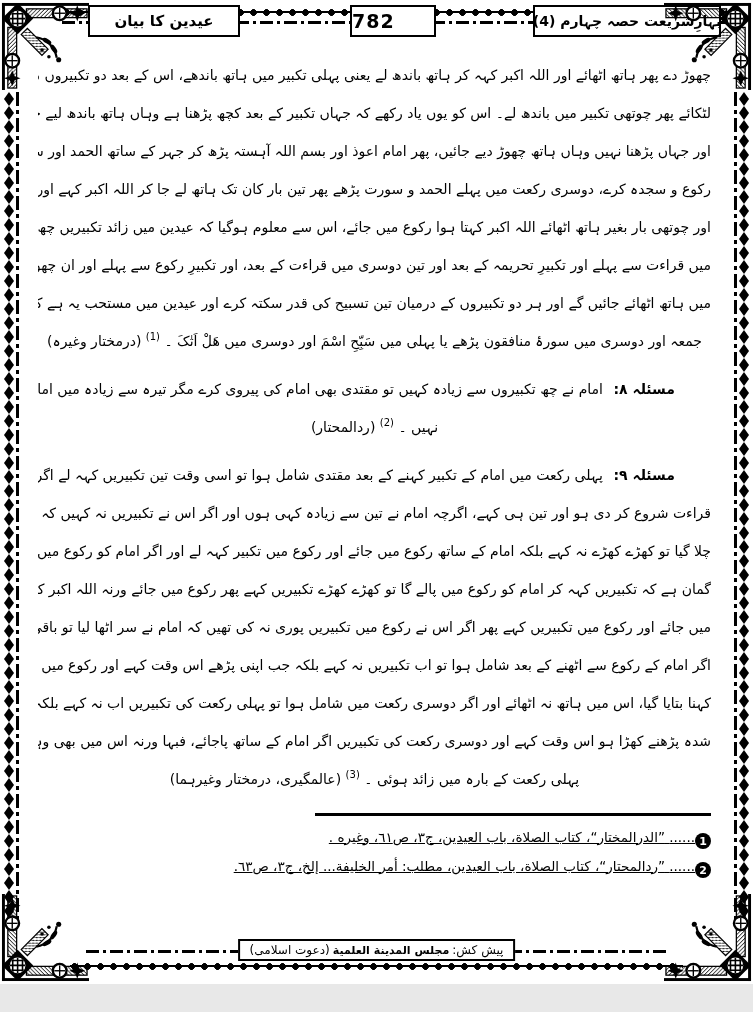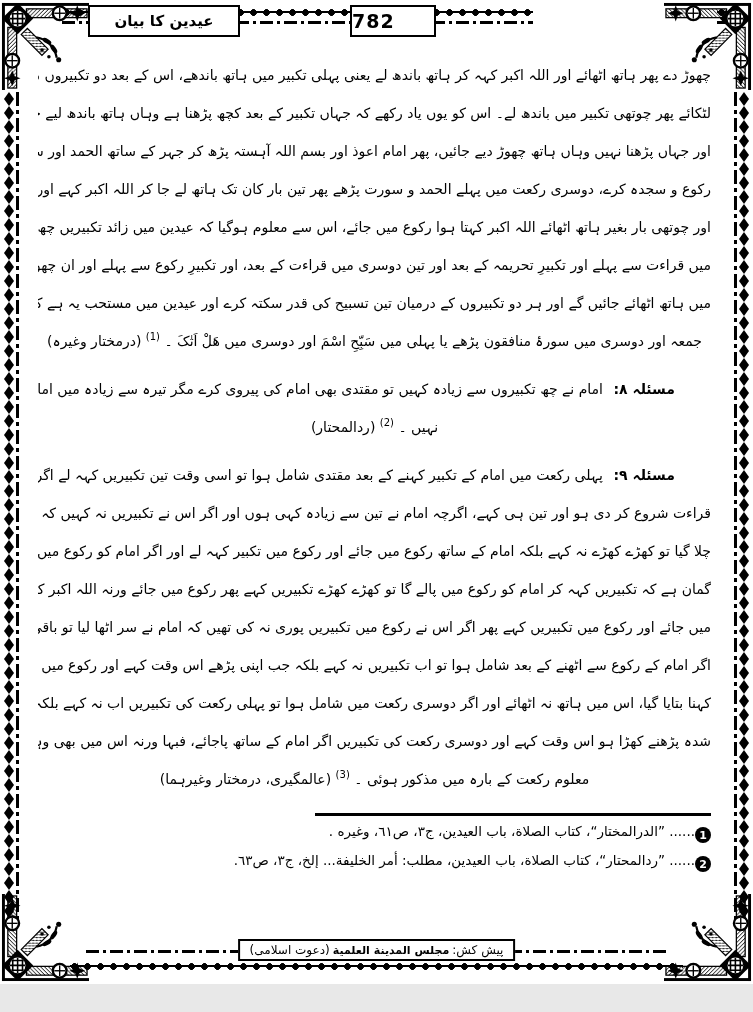--- a/index.html
+++ b/index.html
@@ -31,21 +31,21 @@
   
   .content{position:absolute;top:56px;left:38px;right:42px;direction:rtl;font-size:14px;line-height:38px;}
   .uline{text-align:justify;text-align-last:justify;white-space:nowrap;overflow:hidden;}
   .lastline{text-align:center;text-align-last:center;white-space:nowrap;}
   .masala{margin-top:10px;}
   .firstline{padding-right:36px;}
   .mlabel{font-weight:bold;padding-left:6px;}
   sup.ref{font-size:10px;line-height:0;}
   
   .fnsep{margin-top:15px;width:396px;height:2.5px;background:#000;}
-  .footnotes{margin-top:1px;font-size:13.5px;line-height:29px;}
+  .footnotes{margin-top:7px;font-size:13.5px;line-height:29px;text-decoration:underline;}
   .fnline{text-align:right;white-space:nowrap;overflow:hidden;}
   .fnline.indent{padding-right:30px;}
   .fnum{display:inline-flex;align-items:center;justify-content:center;width:16px;height:16px;
         border-radius:50%;background:#000;color:#fff;font-size:11px;font-weight:bold;
         vertical-align:-3px;direction:ltr;}
   
   .footer{position:absolute;left:0;right:0;bottom:4px;height:42px;z-index:2;}
   .fbeads{position:absolute;left:70px;right:70px;top:24px;height:9px;
      background-image:linear-gradient(#000,#000),radial-gradient(circle at 4.5px 4.5px,#000 3.1px,transparent 3.6px);
      background-size:100% 2.4px,13px 9px;background-position:0 center,0 0;background-repeat:repeat-x;}
@@ -142,20 +142,23 @@
   <div class="hchain" style="left:717px;width:12px;">
       <div class="beads"></div>
       <div class="dash"></div>
     </div>
   <div class="hbox hleft">
     <span>عیدین کا بیان</span>
   </div>
   <div class="hbox hpage">
     <span>782</span>
   </div>
+  <div class="hbox hright">
+    <span>بہارِشریعت حصہ چہارم (4)</span>
+  </div>
 
   <div class="content">
 
     <div class="para1">
       <div class="uline">چھوڑ دے پھر ہاتھ اٹھائے اور اللہ اکبر کہہ کر ہاتھ باندھ لے یعنی پہلی تکبیر میں ہاتھ باندھے، اس کے بعد دو تکبیروں میں ہاتھ</div>
       <div class="uline">لٹکائے پھر چوتھی تکبیر میں باندھ لے۔ اس کو یوں یاد رکھے کہ جہاں تکبیر کے بعد کچھ پڑھنا ہے وہاں ہاتھ باندھ لیے جائیں</div>
       <div class="uline">اور جہاں پڑھنا نہیں وہاں ہاتھ چھوڑ دیے جائیں، پھر امام اعوذ اور بسم اللہ آہستہ پڑھ کر جہر کے ساتھ الحمد اور سورت پڑھے پھر</div>
       <div class="uline">رکوع و سجدہ کرے، دوسری رکعت میں پہلے الحمد و سورت پڑھے پھر تین بار کان تک ہاتھ لے جا کر اللہ اکبر کہے اور ہاتھ نہ باندھے</div>
       <div class="uline">اور چوتھی بار بغیر ہاتھ اٹھائے اللہ اکبر کہتا ہوا رکوع میں جائے، اس سے معلوم ہوگیا کہ عیدین میں زائد تکبیریں چھ ہوئیں، تین پہلی</div>
       <div class="uline">میں قراءت سے پہلے اور تکبیرِ تحریمہ کے بعد اور تین دوسری میں قراءت کے بعد، اور تکبیرِ رکوع سے پہلے اور ان چھوؤں تکبیروں</div>
@@ -185,21 +188,21 @@
         <span>پہلی رکعت میں امام کے تکبیر کہنے کے بعد مقتدی شامل ہوا تو اسی وقت تین تکبیریں کہہ لے اگرچہ امام نے</span>
       </div>
       <div class="uline">قراءت شروع کر دی ہو اور تین ہی کہے، اگرچہ امام نے تین سے زیادہ کہی ہوں اور اگر اس نے تکبیریں نہ کہیں کہ امام رکوع میں</div>
       <div class="uline">چلا گیا تو کھڑے کھڑے نہ کہے بلکہ امام کے ساتھ رکوع میں جائے اور رکوع میں تکبیر کہہ لے اور اگر امام کو رکوع میں پایا اور غالب</div>
       <div class="uline">گمان ہے کہ تکبیریں کہہ کر امام کو رکوع میں پالے گا تو کھڑے کھڑے تکبیریں کہے پھر رکوع میں جائے ورنہ اللہ اکبر کہہ کر رکوع</div>
       <div class="uline">میں جائے اور رکوع میں تکبیریں کہے پھر اگر اس نے رکوع میں تکبیریں پوری نہ کی تھیں کہ امام نے سر اٹھا لیا تو باقی ساقط ہوگئیں اور</div>
       <div class="uline">اگر امام کے رکوع سے اٹھنے کے بعد شامل ہوا تو اب تکبیریں نہ کہے بلکہ جب اپنی پڑھے اس وقت کہے اور رکوع میں جہاں تکبیر</div>
       <div class="uline">کہنا بتایا گیا، اس میں ہاتھ نہ اٹھائے اور اگر دوسری رکعت میں شامل ہوا تو پہلی رکعت کی تکبیریں اب نہ کہے بلکہ جب اپنی فوت</div>
       <div class="uline">شدہ پڑھنے کھڑا ہو اس وقت کہے اور دوسری رکعت کی تکبیریں اگر امام کے ساتھ پاجائے، فبہا ورنہ اس میں بھی وہی تفصیل ہے جو</div>
       <div class="lastline">
-        <span>معلوم رکعت کے بارہ میں مذکور ہوئی ۔</span>
+        <span>پہلی رکعت کے بارہ میں زائد ہوئی ۔</span>
         <sup class="ref">(3)</sup>
         <span>(عالمگیری، درمختار وغیرہما)</span>
       </div>
     </div>
 
     <div class="fnsep"></div>
 
     <div class="footnotes">
       <div class="fnline">
         <span class="fnum">1</span><span>......</span> <span>”الدرالمختار“، کتاب الصلاة، باب العیدین، ج٣، ص٦١، وغیره .</span>

